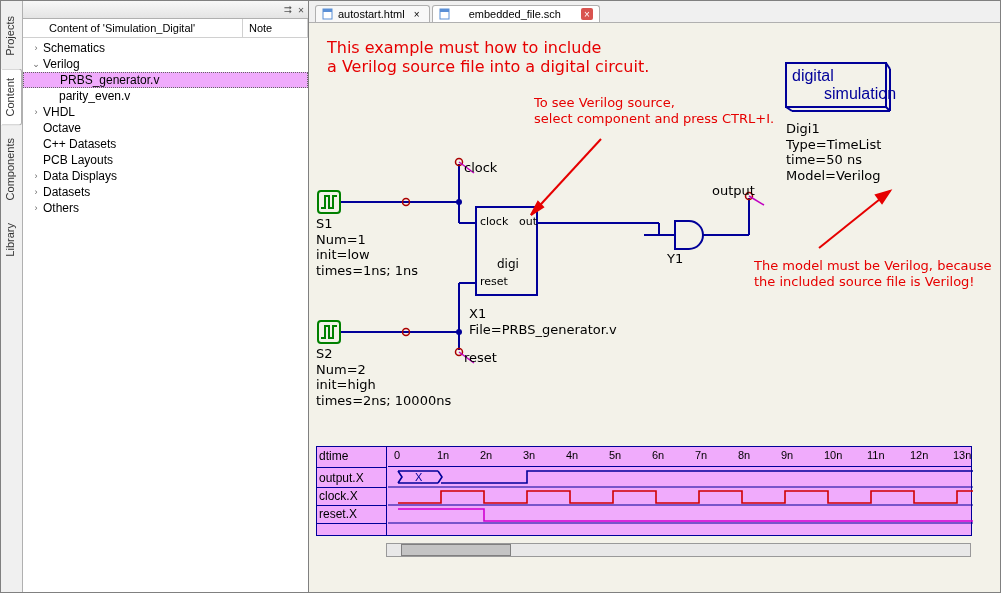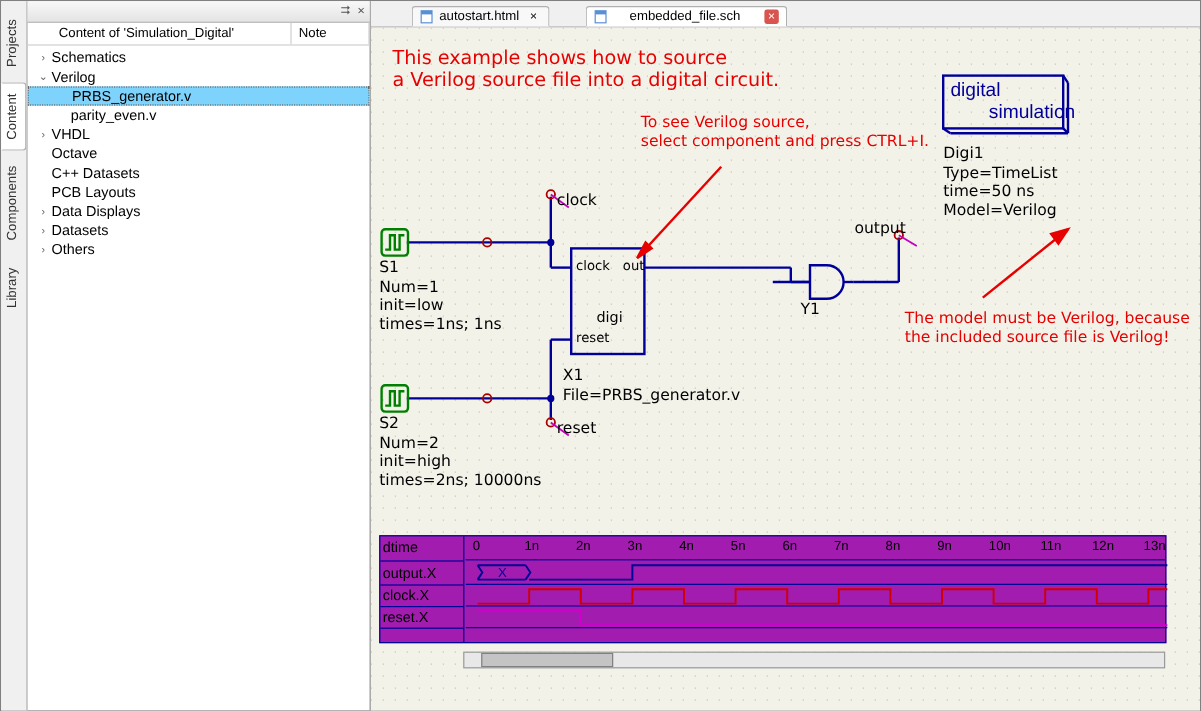--- a/index.html
+++ b/index.html
@@ -11,44 +11,44 @@
   .left-panel { width: 286px; border-right: 1px solid #808080; display: flex; flex-direction: column; }
   .panel-header { height: 18px; background: linear-gradient(#f8f8f8,#e4e4e4); border-bottom: 1px solid #b0b0b0; display: flex; justify-content: flex-end; align-items: center; padding: 0 4px; font-size: 10px; }
   .panel-header span { margin-left: 6px; cursor: pointer; color: #555; font-family: monospace; }
   .tree-header { display: flex; border-bottom: 1px solid #d0d0d0; padding-left: 20px; }
   .tree-header div { padding: 3px 6px; font-size: 11px; border-right: 1px solid #d0d0d0; }
   .tree-header .col1 { width: 200px; }
   .tree-header .col2 { flex: 1; }
   .tree { padding: 2px 0; flex: 1; overflow: auto; }
   .tree-row { display: flex; align-items: center; height: 16px; padding-left: 8px; cursor: pointer; white-space: nowrap; }
   .tree-row.depth1 { padding-left: 24px; }
-  .tree-row.selected { background: #7dd3fc; border: 1px dotted #666; text-align: center; }
+  .tree-row.selected { background: #f0abfc; border: 1px dotted #666; text-align: center; }
   .chev { display: inline-block; width: 10px; text-align: center; color: #666; font-size: 9px; margin-right: 2px; }
   .main { flex: 1; display: flex; flex-direction: column; }
   .tab-bar { height: 22px; background: #f0f0f0; border-bottom: 1px solid #b0b0b0; display: flex; align-items: flex-end; padding-left: 6px; }
-  .tab { display: flex; padding: 2px 6px; border: 1px solid #b0b0b0; border-bottom: none; background: #f8f8f8; margin-right: 2px; border-radius: 3px 3px 0 0; font-size: 11px; cursor: pointer; margin-left: 28px; }
+  .tab { display: flex; padding: 2px 6px; border: 1px solid #b0b0b0; border-bottom: none; background: #f8f8f8; margin-right: 2px; border-radius: 3px 3px 0 0; font-size: 11px; cursor: pointer; }
   .tab.active { background: #fff; gap: 14px; }
   .tab .ico { width: 12px; height: 12px; margin-right: 4px; display: inline-block; }
   .tab .close { margin-left: 6px; width: 12px; height: 12px; border-radius: 2px; display: inline-flex; align-items: center; justify-content: center; font-size: 10px; }
   .tab .close.x { background: #d9534f; color: #fff; }
   .canvas-wrap { flex: 1; position: relative; overflow: hidden; background: #f3f2e9; }
   .canvas-wrap::before {
     content: ""; position: absolute; inset: 0;
     background-image: radial-gradient(circle at 0 0, #888 0.6px, transparent 0.6px);
     background-size: 10px 10px;
     background-position: 10px 10px;
     opacity: .65;
   }
   .layer { position: absolute; inset: 0; }
   .txt { position: absolute; font-family: "DejaVu Sans", Arial, sans-serif; line-height: 1.2; white-space: pre; }
   .red { color: #e60000; }
   .sim-box { position: absolute; }
   .sim-box .lab { color: #000099; font-size: 16px; font-family: Arial, sans-serif; }
   .component-label { font-size: 13px; }
-  .timing-box { position: absolute; border: 1px solid #000099; background: #a21caf; }
+  .timing-box { position: absolute; border: 1px solid #000099; background: #f0abfc; }
   .timing-label-col { position: absolute; left: 0; top: 0; bottom: 0; width: 70px; border-right: 1px solid #000099; }
   .timing-label { position: absolute; left: 2px; font-size: 12px; }
   .timing-header { position: absolute; left: 71px; right: 0; top: 0; height: 20px; border-bottom: 1px solid #000099; }
   .tick { position: absolute; top: 2px; font-size: 11px; }
   .scrollbar { position: absolute; height: 14px; background: #e8e8e8; border: 1px solid #999; }
   .scroll-thumb { position: absolute; top: 0; bottom: 0; background: #c4c4c4; border: 1px solid #808080; }
 </style>
 </head>
 <body>
 
@@ -199,21 +199,21 @@
         <line x1="394" y1="212" x2="402" y2="212" stroke="#000099" stroke-width="2"></line>
 
         <g stroke="#e60000" stroke-width="2" fill="#e60000">
           <line x1="292" y1="116" x2="222" y2="192"></line>
           <polygon points="222,192 234,184 229,179"></polygon>
           <line x1="510" y1="225" x2="581" y2="168"></line>
           <polygon points="581,168 567,172 573,180"></polygon>
         </g>
       </svg>
 
-      <div class="txt red" style="left:18px; top:15px; font-size:16px;">This example shows how to source
+      <div class="txt red" style="left:18px; top:15px; font-size:16px;">This example must how to include
 a Verilog source file into a digital circuit.</div>
       <div class="txt red" style="left:225px; top:72px; font-size:13px;">To see Verilog source,
 select component and press CTRL+I.</div>
       <div class="txt red" style="left:445px; top:235px; font-size:13px;">The model must be Verilog, because
 the included source file is Verilog!</div>
 
       <div class="sim-box" style="left:477px; top:40px;">
         <svg width="120" height="55" style="position:absolute; left:-4px; top:-4px;">
           <rect x="4" y="4" width="100" height="44" fill="none" stroke="#000099" stroke-width="2"></rect>
           <line x1="10" y1="52" x2="108" y2="52" stroke="#000099" stroke-width="2"></line>

